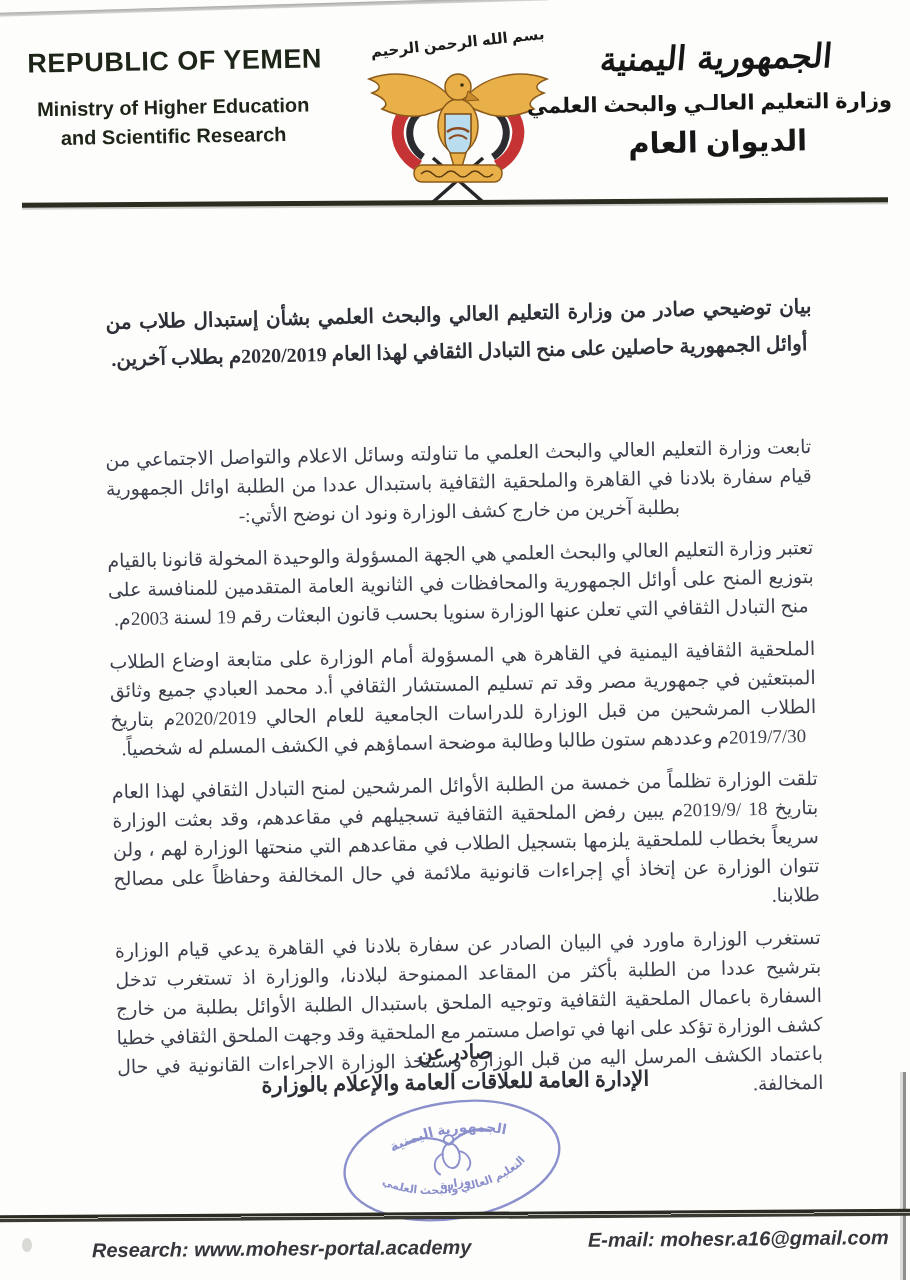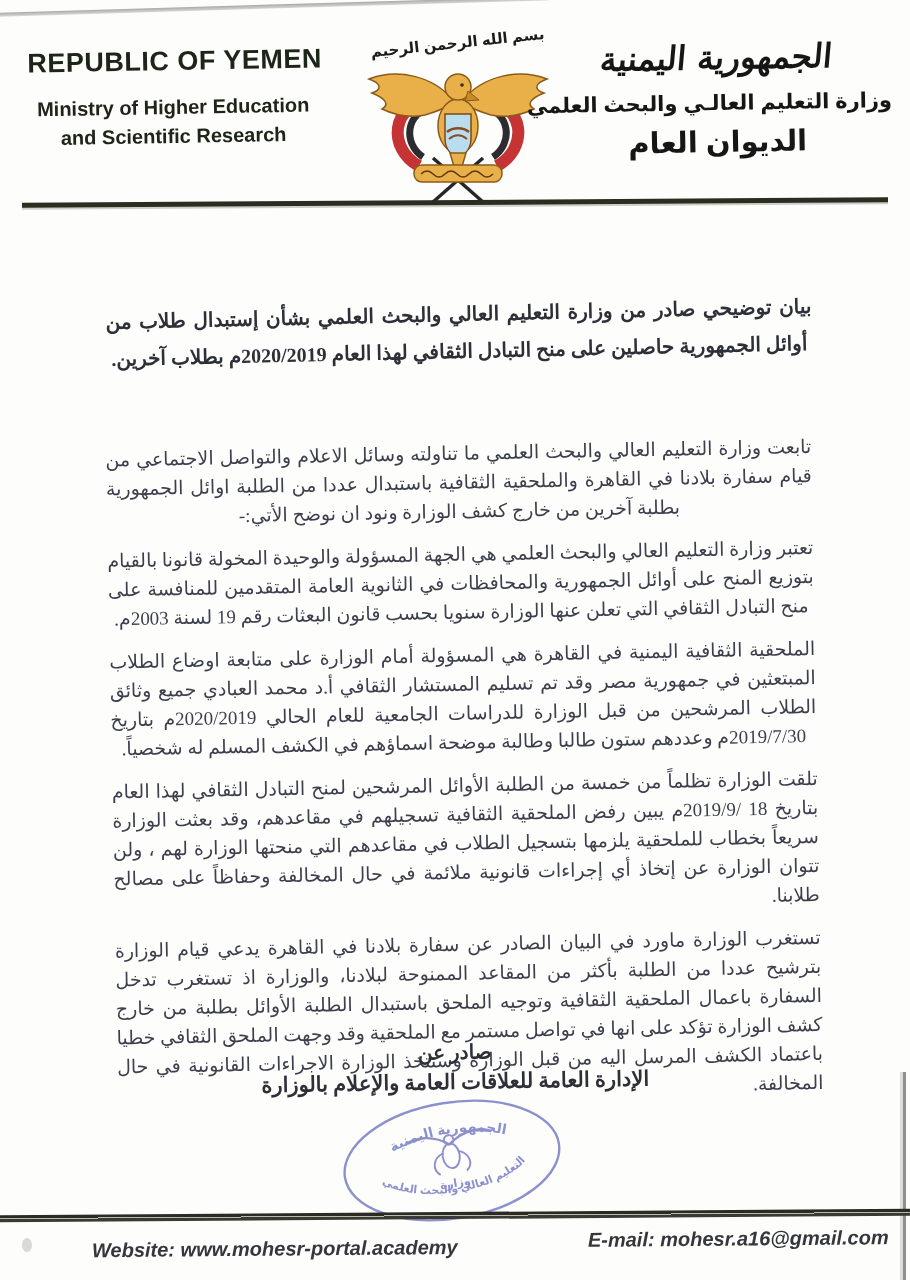--- a/index.html
+++ b/index.html
@@ -175,21 +175,21 @@
     <path d="M112,58 C100,62 98,74 106,80 M128,58 C140,62 142,74 134,80" stroke="#7d82c6" stroke-width="2" fill="none"></path>
     <text x="120" y="95" font-size="12" font-weight="bold" fill="#7d82c6" text-anchor="middle" direction="rtl">وزارة</text>
     <text font-size="11.5" font-weight="bold" fill="#7d82c6" direction="rtl">
       <textPath href="#stamp-bottom-arc" startOffset="50%" text-anchor="middle">التعليم العالي والبحث العلمي</textPath>
     </text>
   </svg>
 
   <div class="footer-divider"></div>
   <div class="footer-text">
     <div class="website">
-      <span>Website:</span>
+      <span>Research:</span>
       <span>www.mohesr-portal.academy</span>
     </div>
     <div class="email">
       <span>E-mail:</span>
       <span>mohesr.a16@gmail.com</span>
     </div>
   </div>
 
 </div>
 

